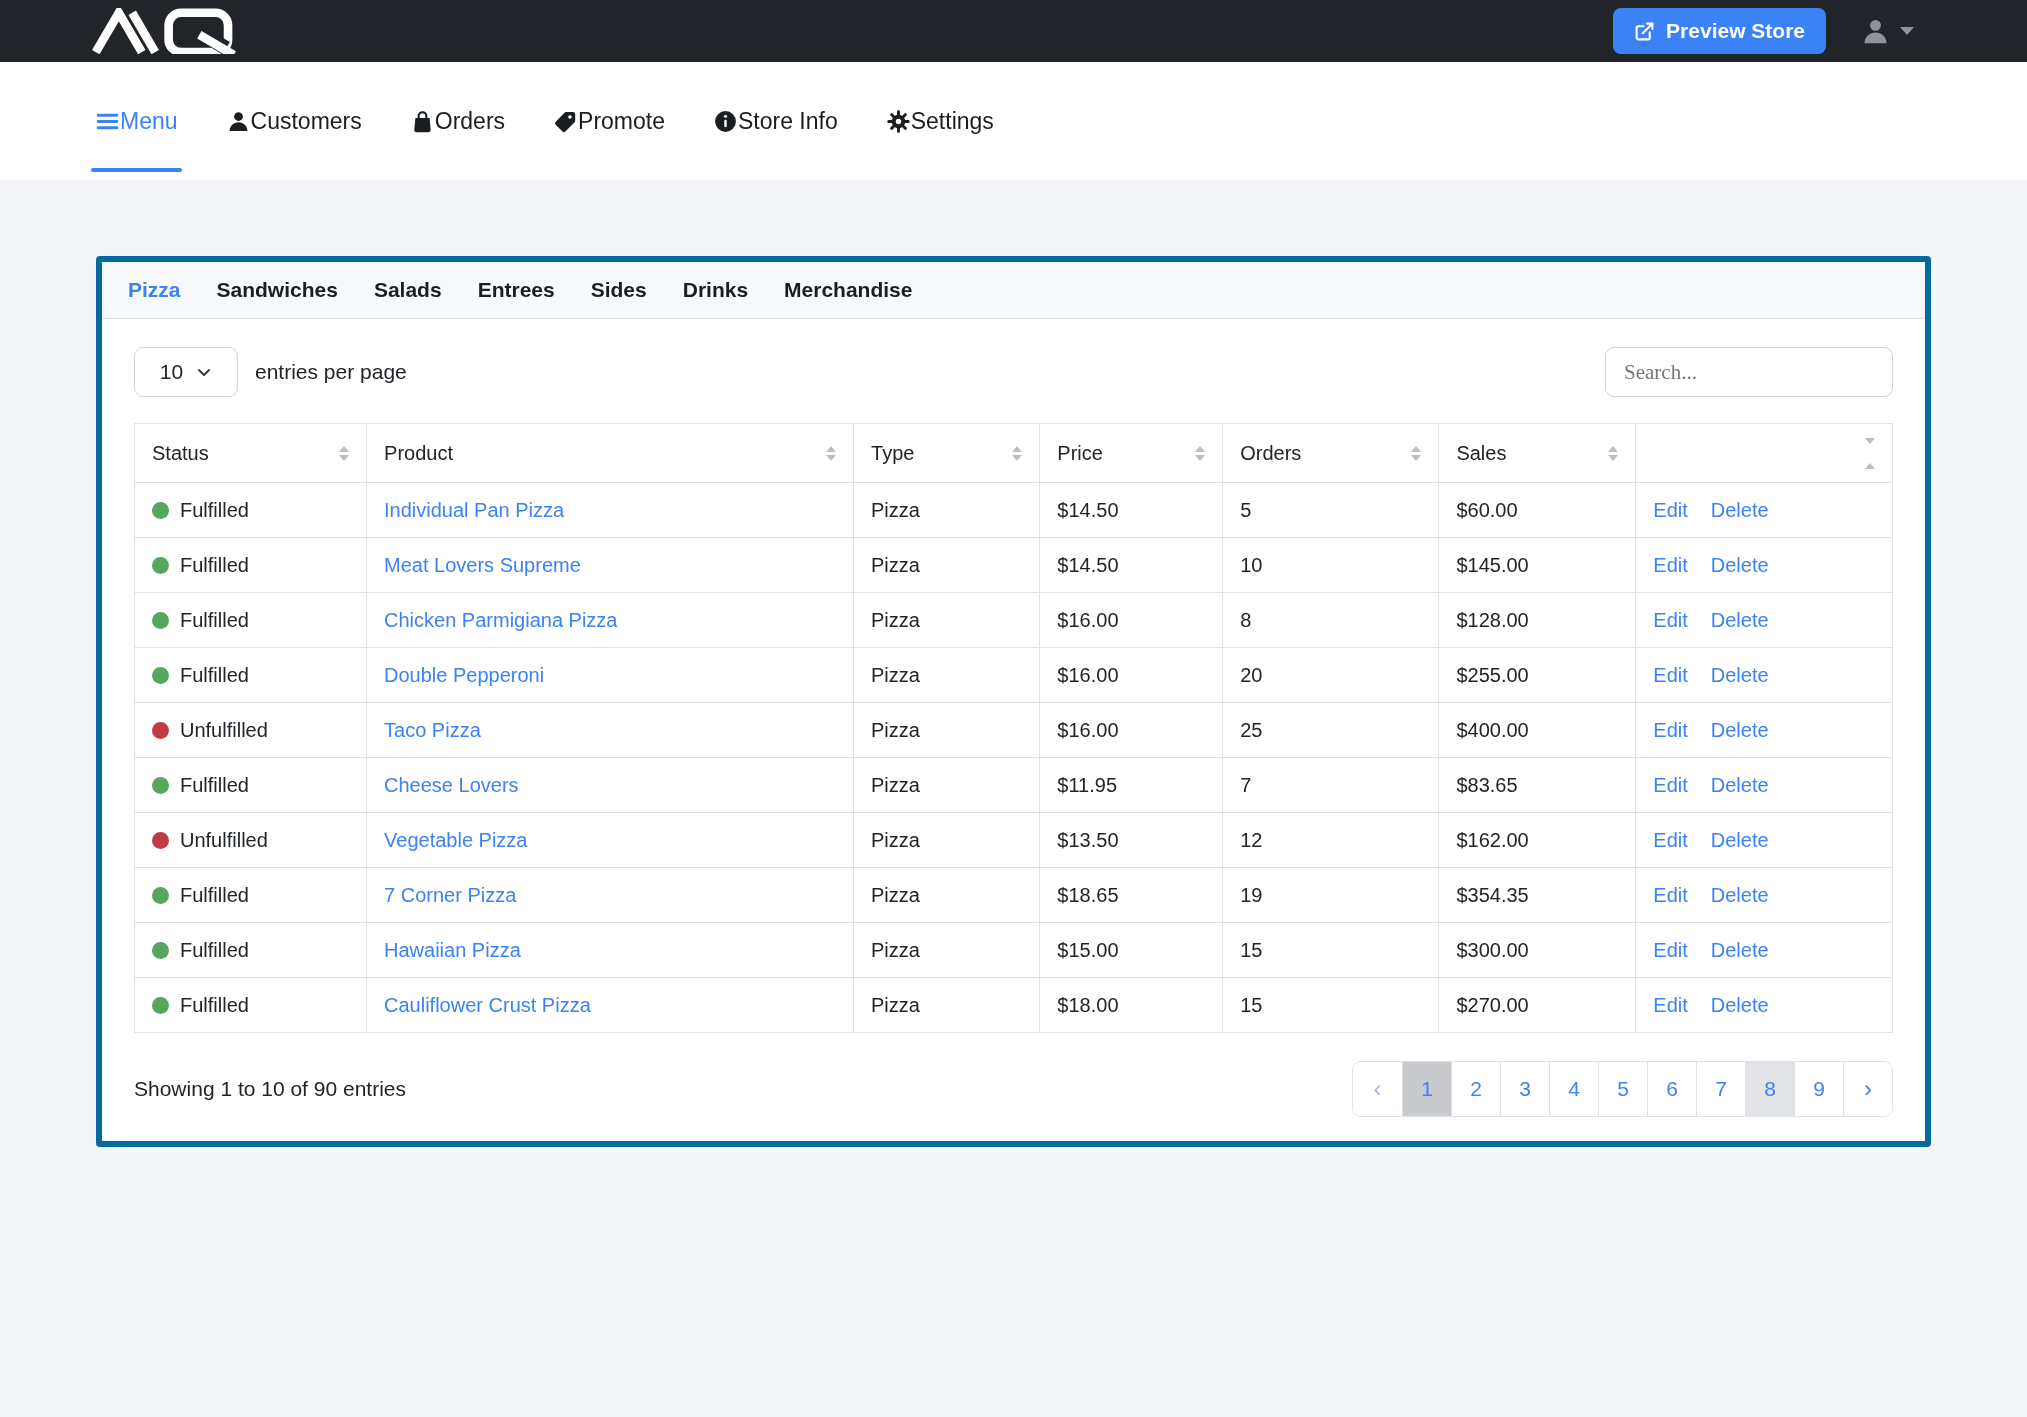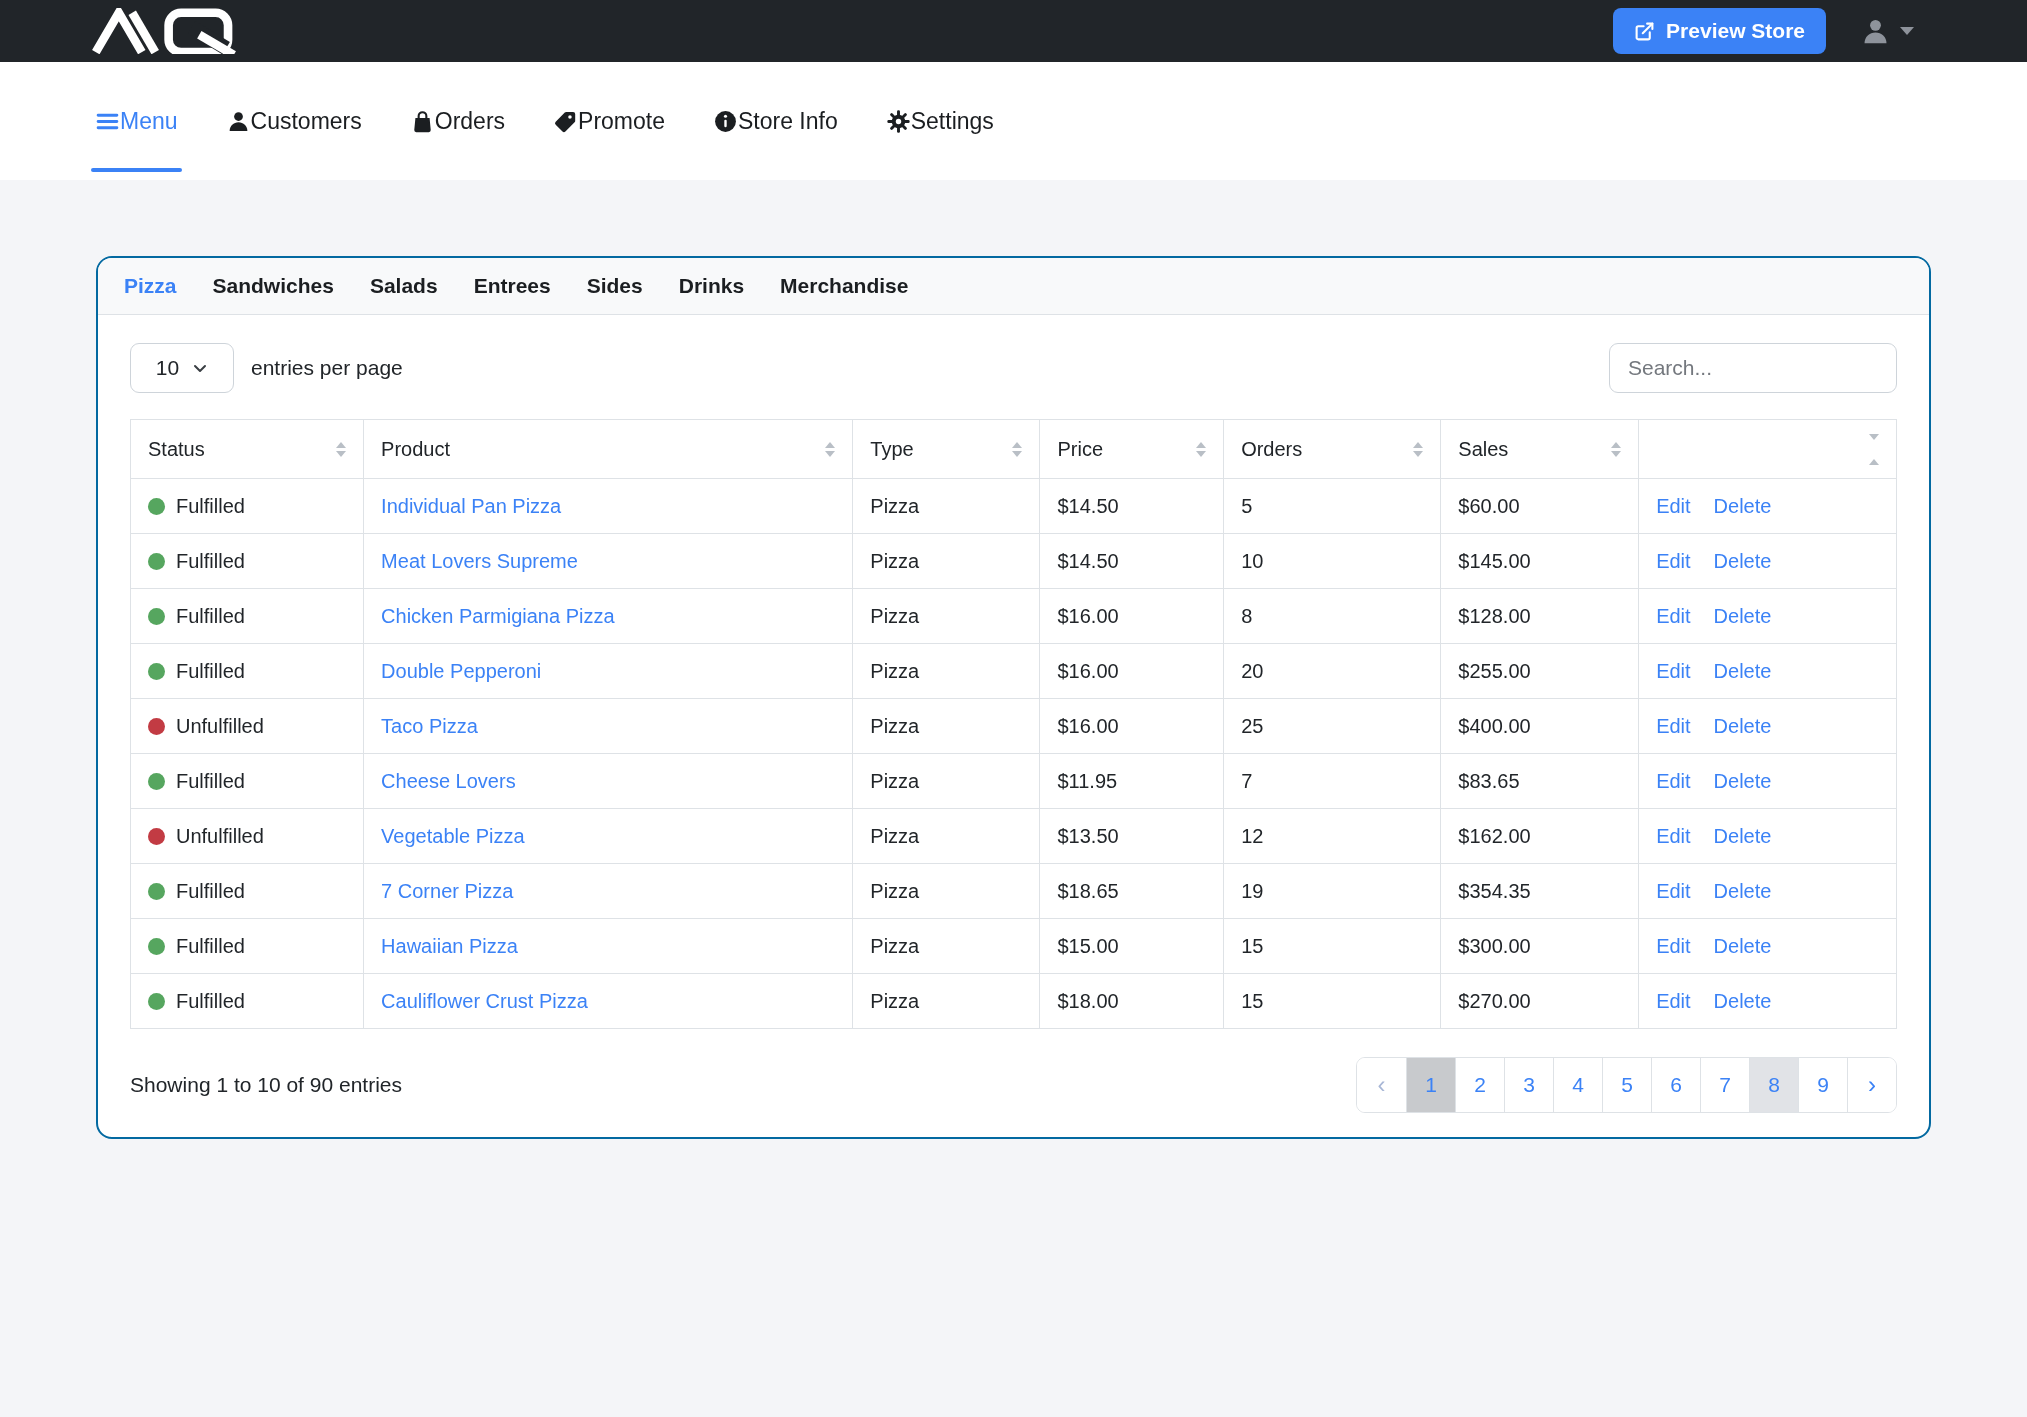--- a/index.html
+++ b/index.html
@@ -32,32 +32,32 @@
   
   .navbar{height:118px;background:#fff;display:flex;align-items:center;gap:48px;padding:0 0 0 95px;font-size:23px}
   .nav-item{display:flex;align-items:center;height:100%;position:relative;cursor:pointer;color:#1b1e21}
   .nav-item svg{width:25px;height:25px;color:#1b1e21}
   .nav-item.active{color:var(--accent)}
   .nav-item.active svg{color:var(--accent)}
   .nav-item.active::after{content:"";position:absolute;left:-4px;right:-4px;bottom:8px;height:4px;border-radius:2px;background:var(--accent)}
 
   
   .content{padding:76px 96px 0}
-  .card{background:#fff;border:2px solid #0369a1;border-radius:16px;overflow:hidden}
+  .card{background:#fff;border:6px solid #0369a1;border-radius:4px;overflow:hidden}
   .tabs{display:flex;align-items:center;gap:36px;height:57px;padding:0 26px;background:#f8f9fa;border-bottom:1px solid var(--border);font-size:21px;font-weight:700}
   .tab{cursor:pointer;color:#1b1e21}
   .tab.active{color:var(--accent)}
   .card-body{padding:28px 32px 24px}
 
   .controls{display:flex;align-items:center;justify-content:space-between;margin-bottom:26px}
   .controls-left{display:flex;align-items:center}
   .select{width:104px;height:50px;border:1px solid #ced4da;border-radius:9px;display:flex;align-items:center;justify-content:center;gap:13px;font-size:21px;cursor:pointer;background:#fff}
   .select svg{width:16px;height:16px}
   .entries-label{margin-left:17px;font-size:21px}
-  .search{width:288px;height:50px;border:1px solid #ced4da;border-radius:9px;padding:0 18px;font-size:21px;font-family:Liberation Sans, sans-serif;color:var(--text);background:#fff}
+  .search{width:288px;height:50px;border:1px solid #ced4da;border-radius:9px;padding:0 18px;font-size:21px;font-family:Liberation Serif, serif;color:var(--text);background:#fff}
   .search::placeholder{color:#74787e}
 
   
   table{width:100%;border-collapse:collapse;font-size:20px}
   th,td{border:1px solid var(--border);padding:13px 17px;text-align:left;vertical-align:middle}
   th{font-weight:400;height:59px;cursor:pointer}
   td{height:55px}
   .head{display:flex;align-items:center;justify-content:space-between}
   .sort{display:flex;flex-direction:column;align-items:center;gap:3px}
   .sort i{display:block;width:0;height:0;border-left:5px solid transparent;border-right:5px solid transparent}

